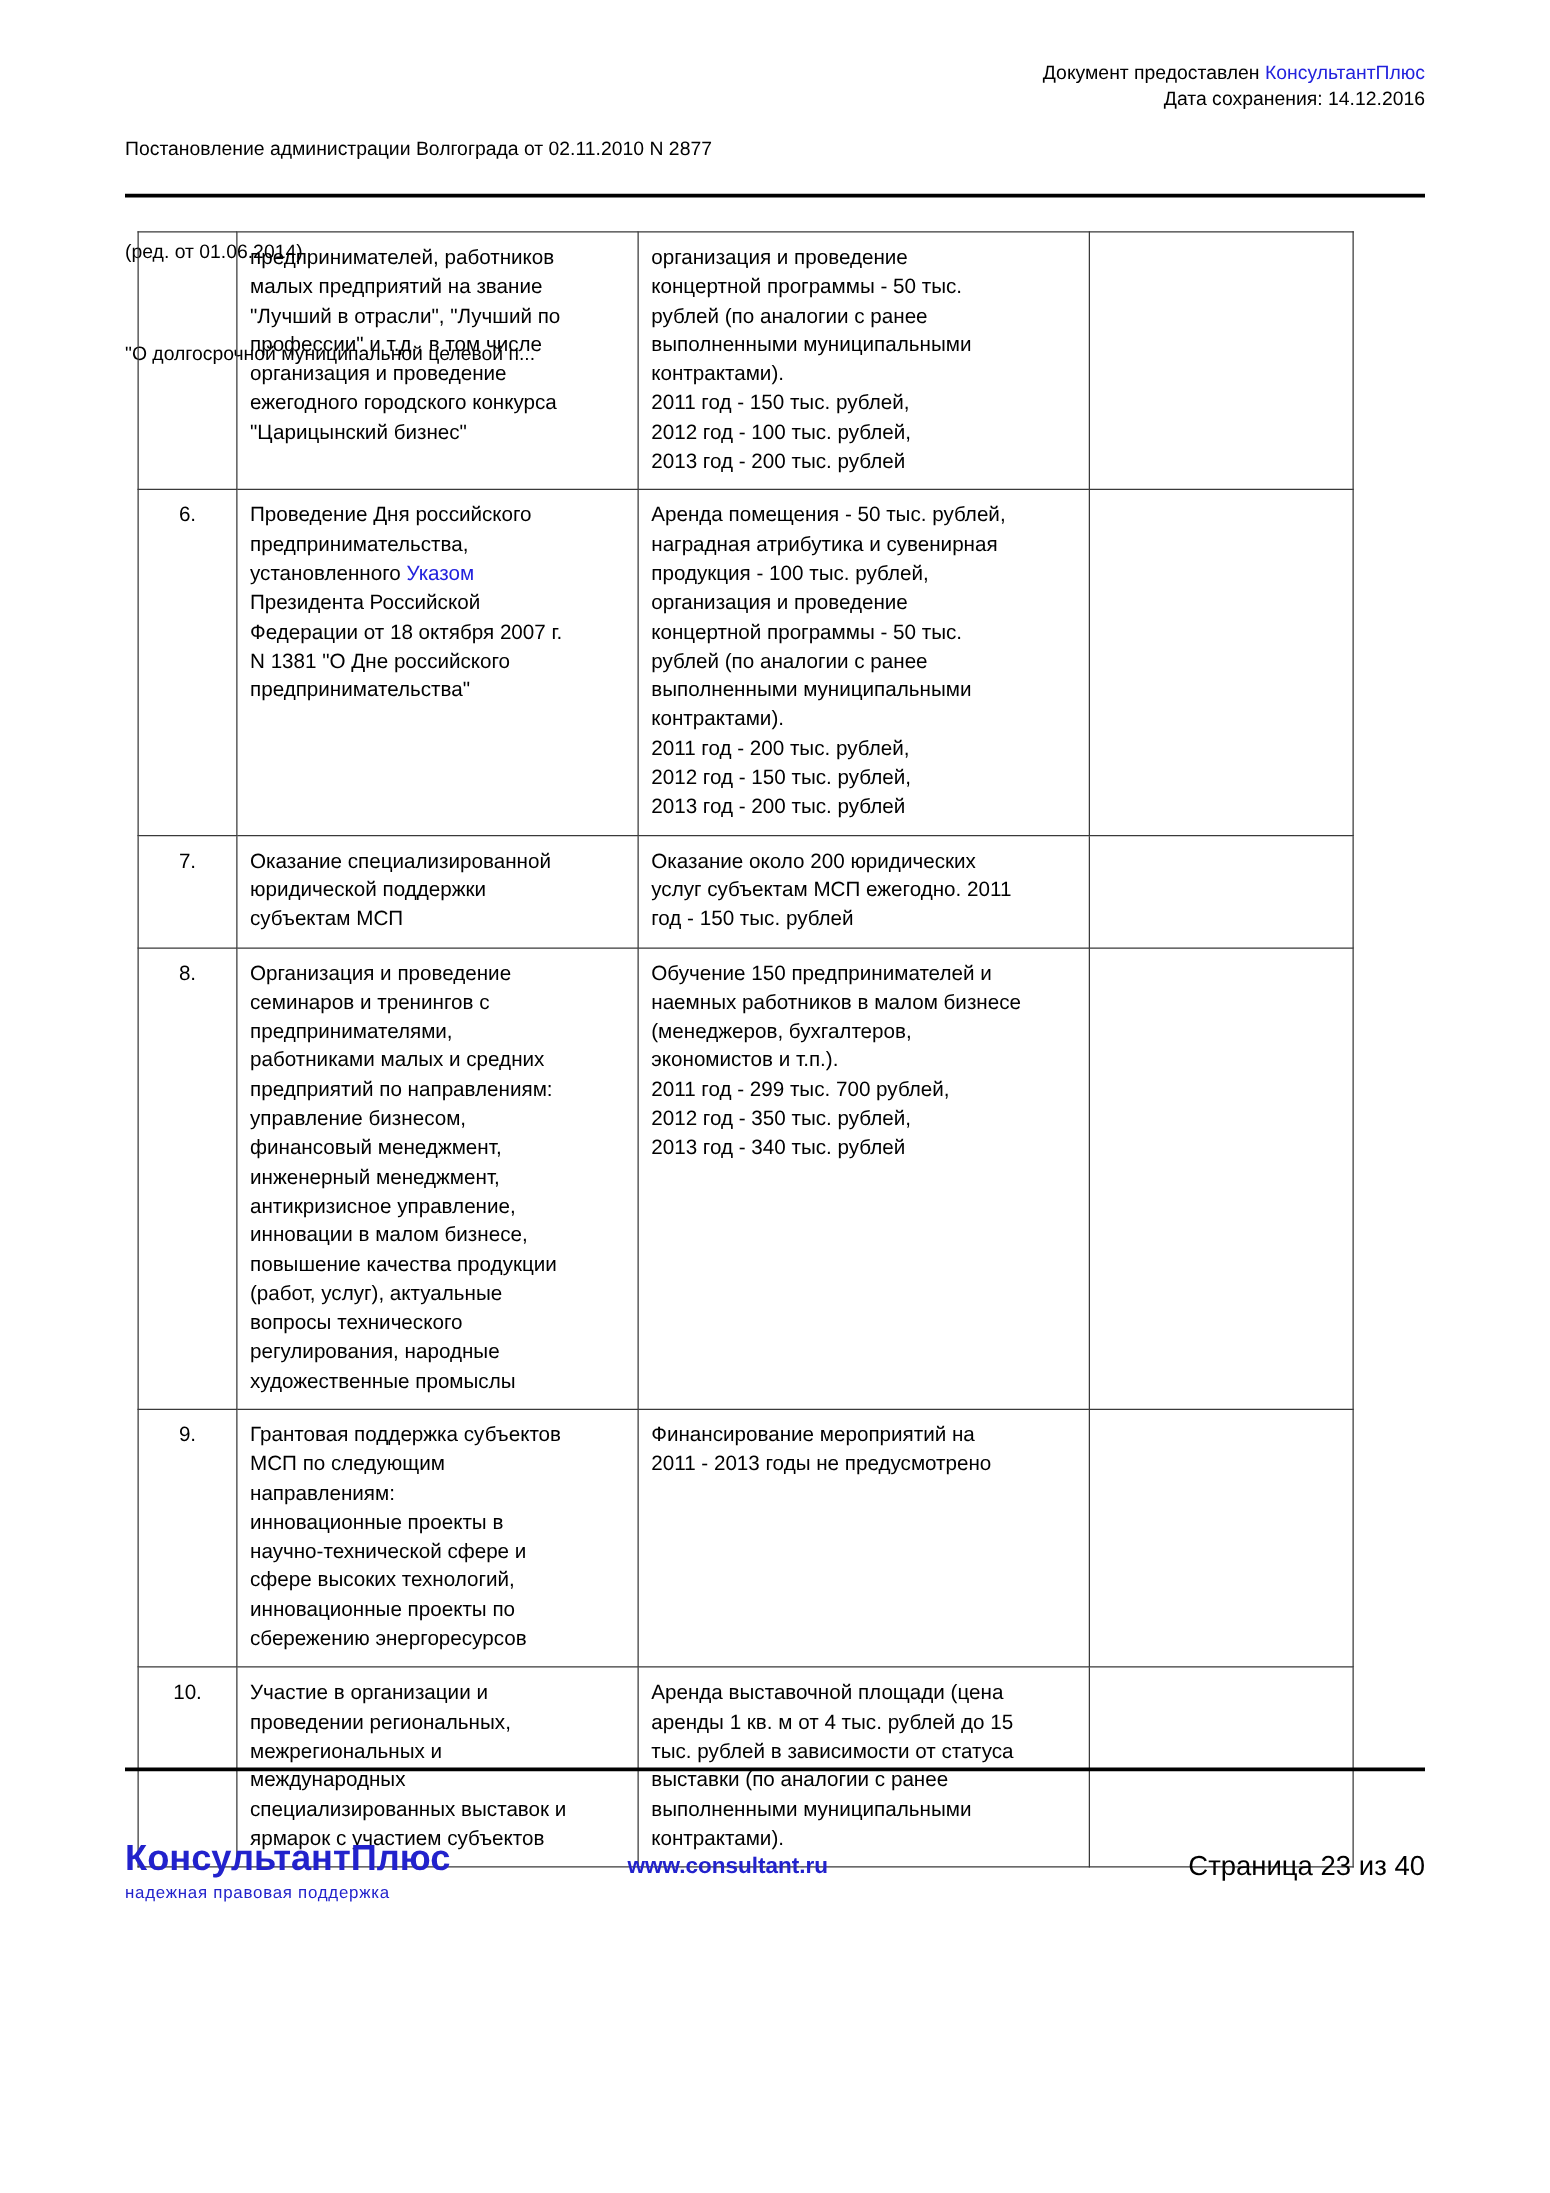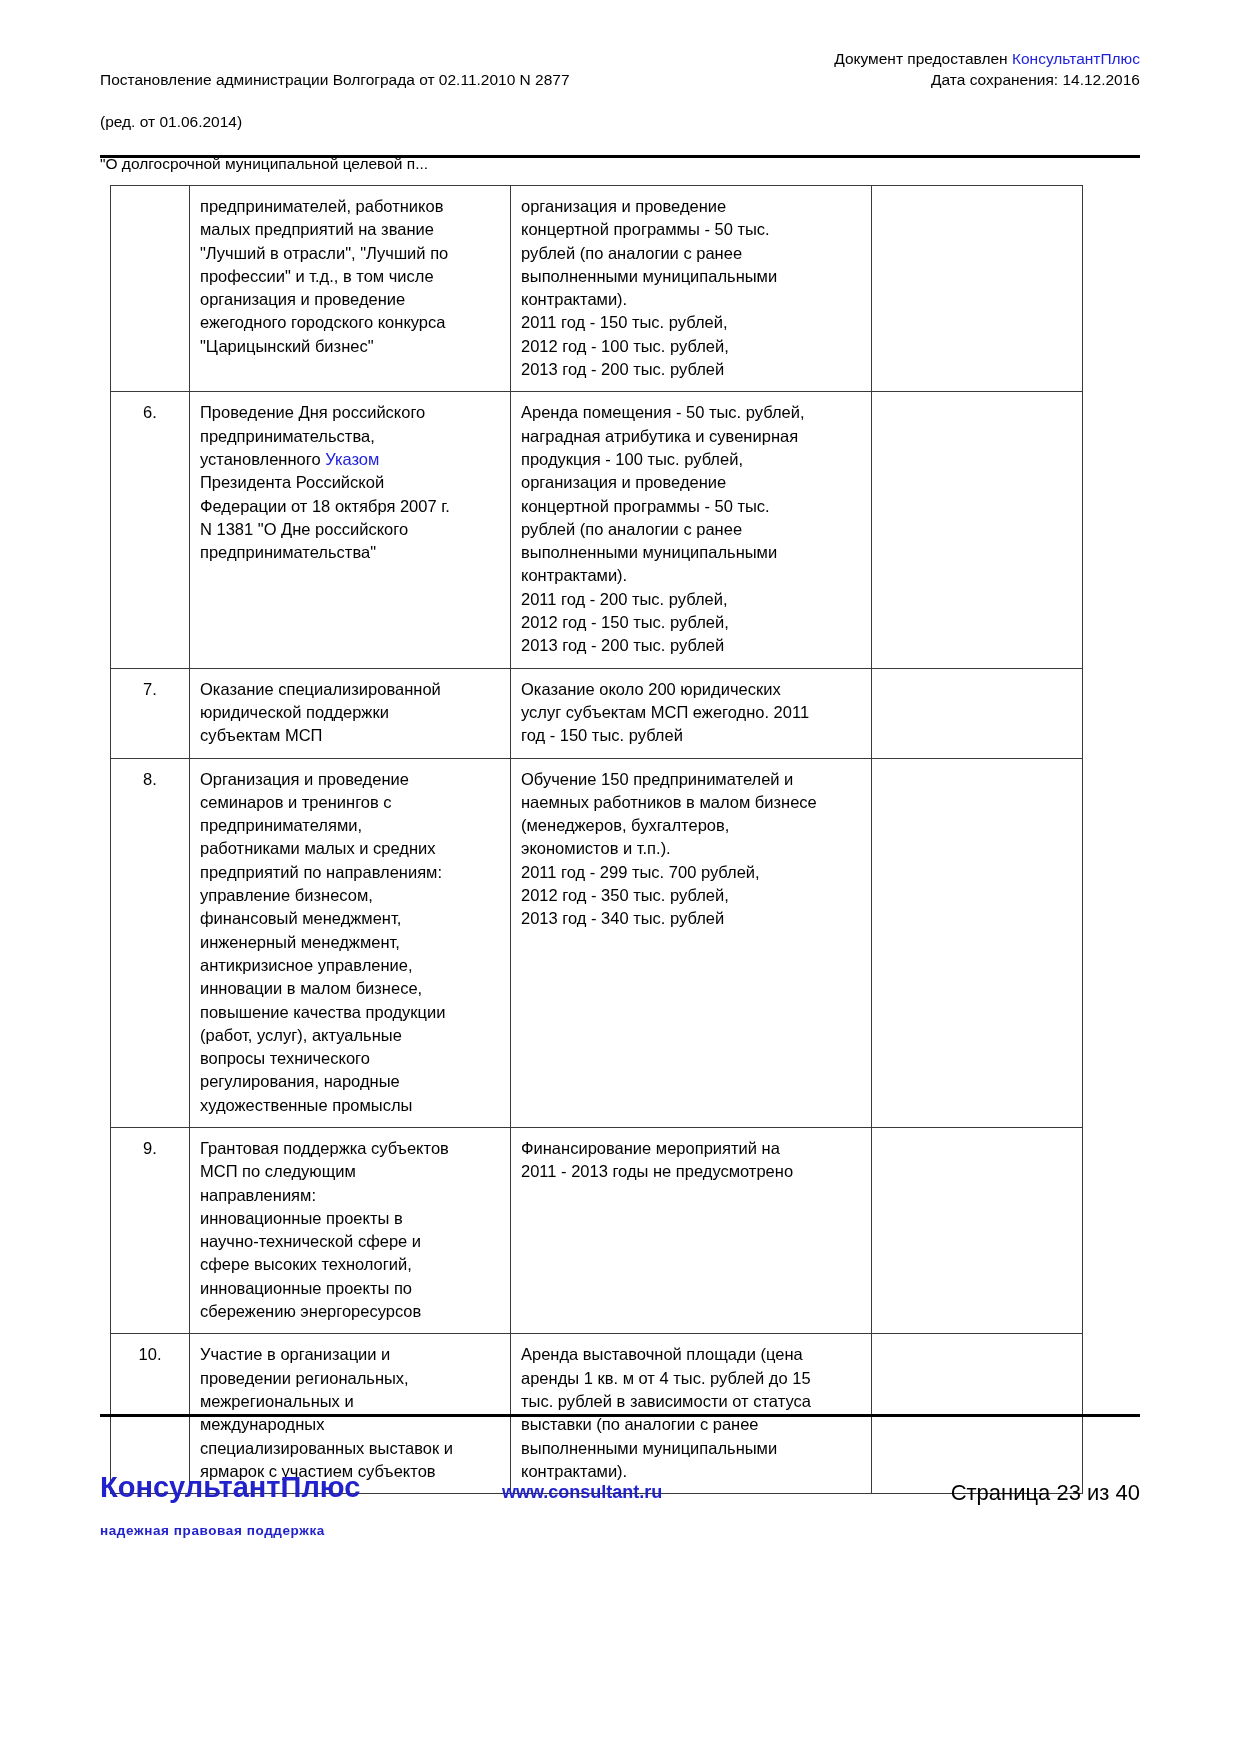--- a/index.html
+++ b/index.html
@@ -33,21 +33,21 @@
     display: flex;
     justify-content: space-between;
     align-items: flex-start;
   }
   .header-left {
     font-size: 15.5px;
     line-height: 21px;
     color: #000;
     white-space: pre-line;
   }
-  .header-left div { white-space: nowrap; }
+  .header-left div { white-space: nowrap; margin-top: 40px; }
   .header-right {
     font-size: 15.5px;
     line-height: 21px;
     text-align: right;
     color: #000;
   }
   .brand-link {
     color: #2222dd;
   }
 
@@ -111,25 +111,25 @@
   }
   .footer-brand .fb-title {
     font-size: 29px;
     font-weight: bold;
     color: #2222cc;
     letter-spacing: 0px;
     line-height: 34px;
   }
   .footer-brand .fb-sub {
     font-size: 13.5px;
-    font-weight: bold;
+    font-weight: normal;
     color: #2222cc;
     letter-spacing: 0.6px;
     line-height: 18px;
-    margin-top: 18px;
+    margin-top: 1px;
   }
   .footer-site {
     position: absolute;
     left: 402px;
     top: 12px;
     font-size: 18px;
     font-weight: bold;
     color: #2222cc;
   }
   .footer-page {

